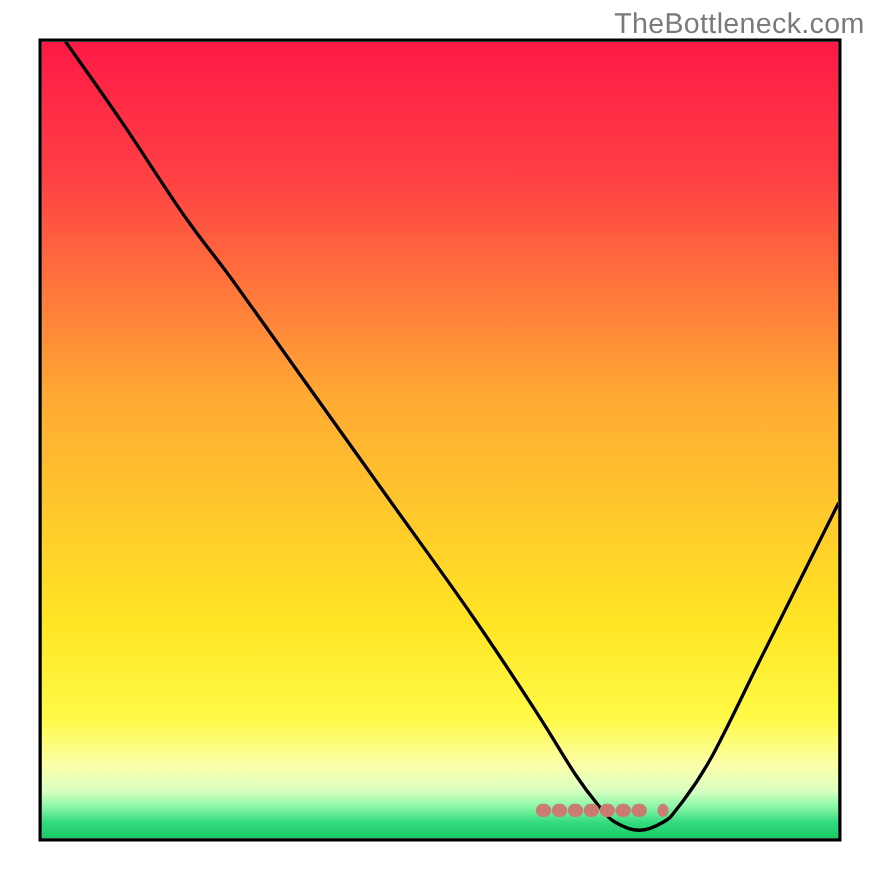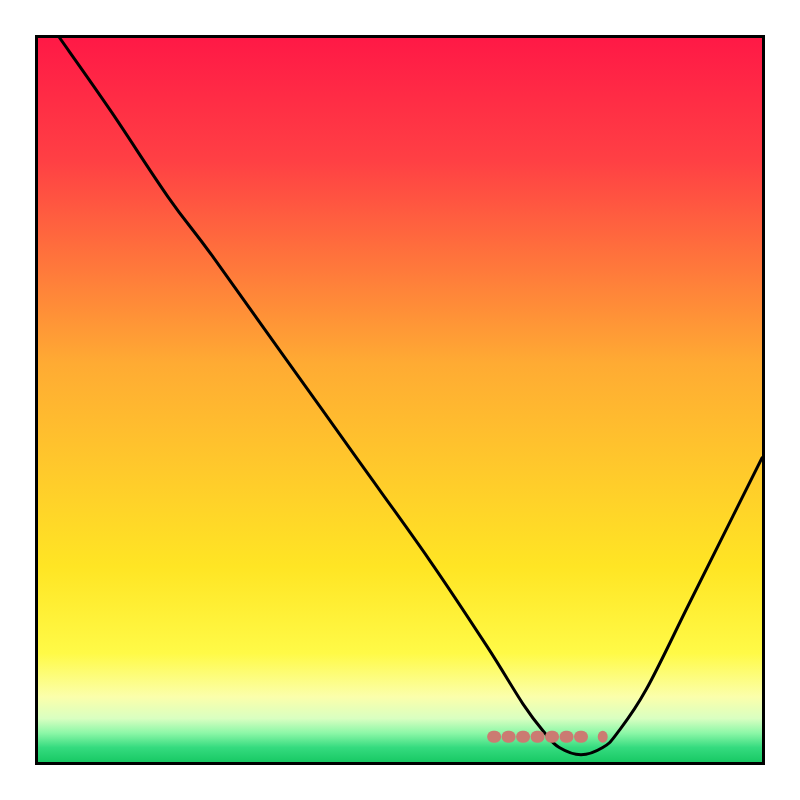--- a/index.html
+++ b/index.html
@@ -42,20 +42,21 @@
   }
   .marker-group { }
   .marker {
     fill: #cb7b72;
   }
 </style>
 </head>
 <body>
 
 <div class="wrap">
+  <div class="watermark">TheBottleneck.com</div>
 
   <div class="plot">
     <svg viewBox="0 0 724 724" preserveAspectRatio="none">
       <defs>
         <linearGradient id="bg" x1="0" y1="0" x2="0" y2="1">
         <stop offset="0%" stop-color="#ff1946"></stop>
             <stop offset="17%" stop-color="#ff4044"></stop>
             <stop offset="45%" stop-color="#ffab33"></stop>
             <stop offset="73%" stop-color="#ffe524"></stop>
             <stop offset="85%" stop-color="#fffa47"></stop>

